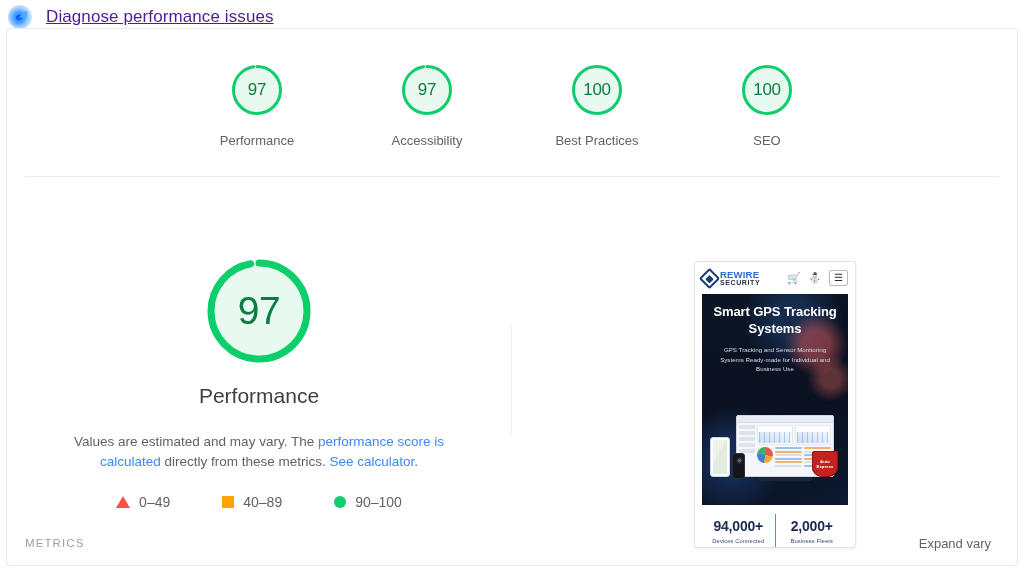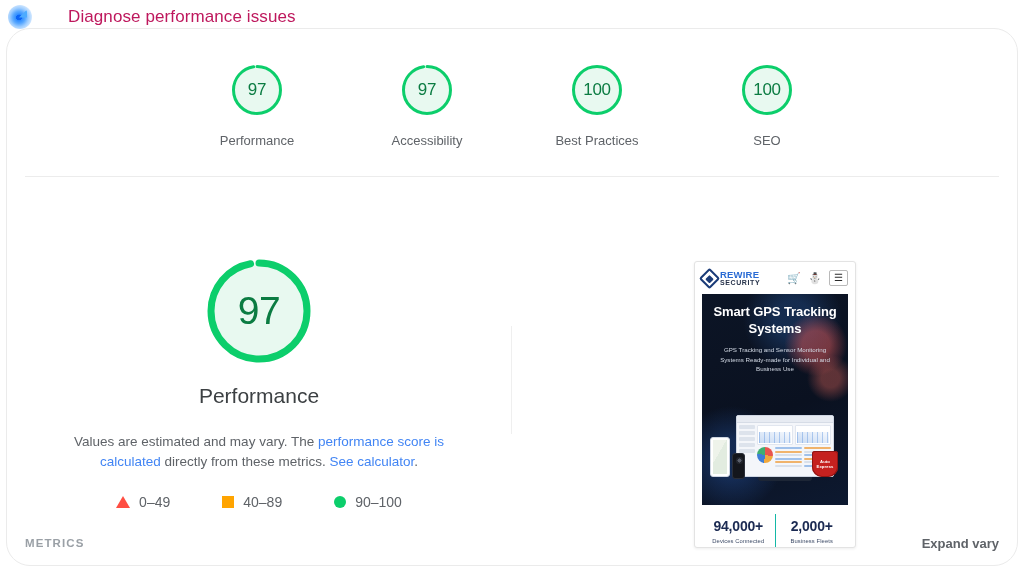--- a/index.html
+++ b/index.html
@@ -26,32 +26,33 @@
   }
   .lh-logo::after {
     content: ""; position: absolute;
     top: 5px; right: 5px;
     width: 8px; height: 8px;
     background: #4dabff;
     clip-path: polygon(100% 0, 100% 100%, 0 100%);
     border-radius: 0 2px 0 0;
   }
   .page-title {
-    margin-left: 36px;
-    font-size: 17px; color: #be185d;
+    margin-left: 14px;
+    font-size: 17px; color: #4c1d95;
     letter-spacing: .1px;
+    text-decoration: underline;
   }
 
   
   .card {
     position: absolute; left: 6px; top: 28px;
     width: 1012px; height: 538px;
     background: #fff;
     border: 1px solid #ebebeb;
-    border-radius: 24px;
+    border-radius: 4px;
   }
 
   
   .gauge-strip {
     display: flex; justify-content: center;
     gap: 62px; padding-top: 34px;
   }
   .gauge-item { width: 108px; text-align: center; }
   .gauge-sm-wrap { display: flex; justify-content: center; }
   .gauge-sm { position: relative; width: 54px; height: 54px; }
@@ -244,24 +245,23 @@
   .ph-stat + .ph-stat { border-left: 1px solid #14b8a6; }
   .ph-stat .num {
     font-size: 14px; font-weight: bold; color: #1b2a52; letter-spacing: -.2px;
   }
   .ph-stat .cap {
     font-size: 5.8px; color: #3c4a66; margin-top: 4px; letter-spacing: .1px;
   }
 
   
   .card-footer {
-    position: absolute; left: 0; right: 0; bottom: 0; height: 44px;
+    position: absolute; left: 0; right: 8px; bottom: 0; height: 44px;
     display: flex; align-items: center; justify-content: space-between;
     padding: 0 18px;
-    font-weight: bold;
   }
   .metrics-label {
     font-size: 11.5px; color: #9aa0a6; letter-spacing: 1.1px;
   }
   .expand-view { font-size: 13px; color: #5f6368; cursor: pointer; }
 </style>
 </head>
 <body>
 
 <div class="page-header">

